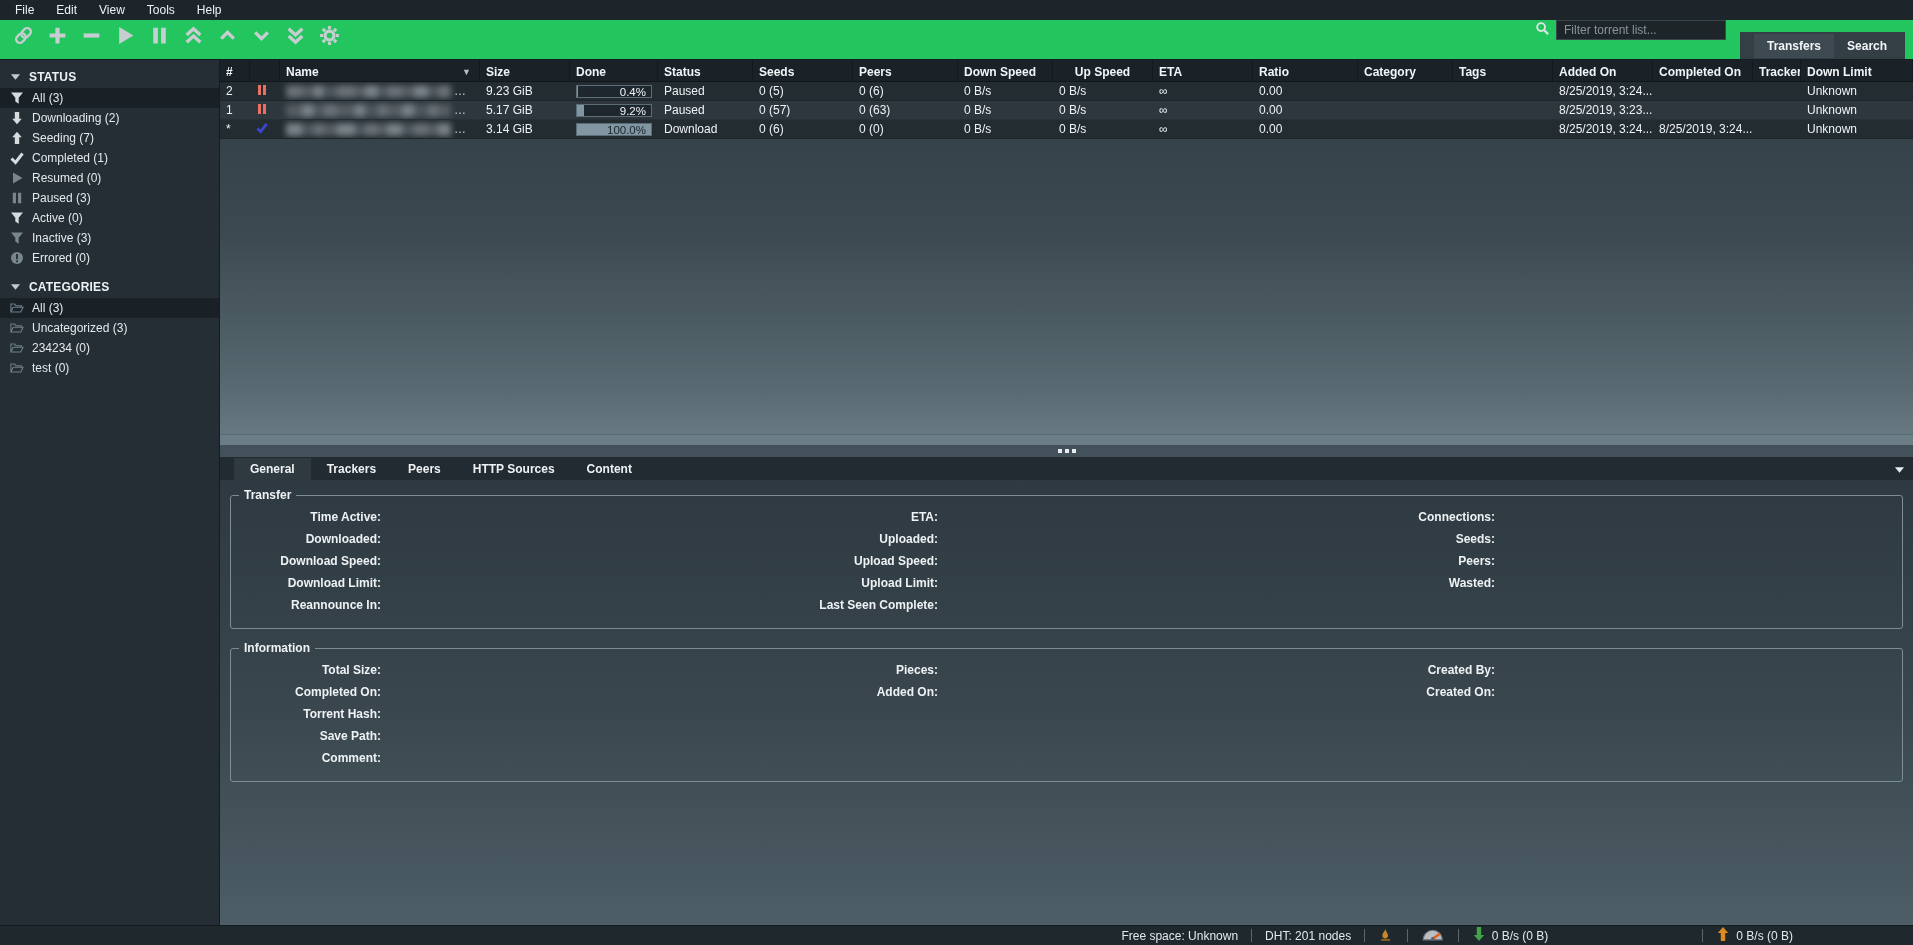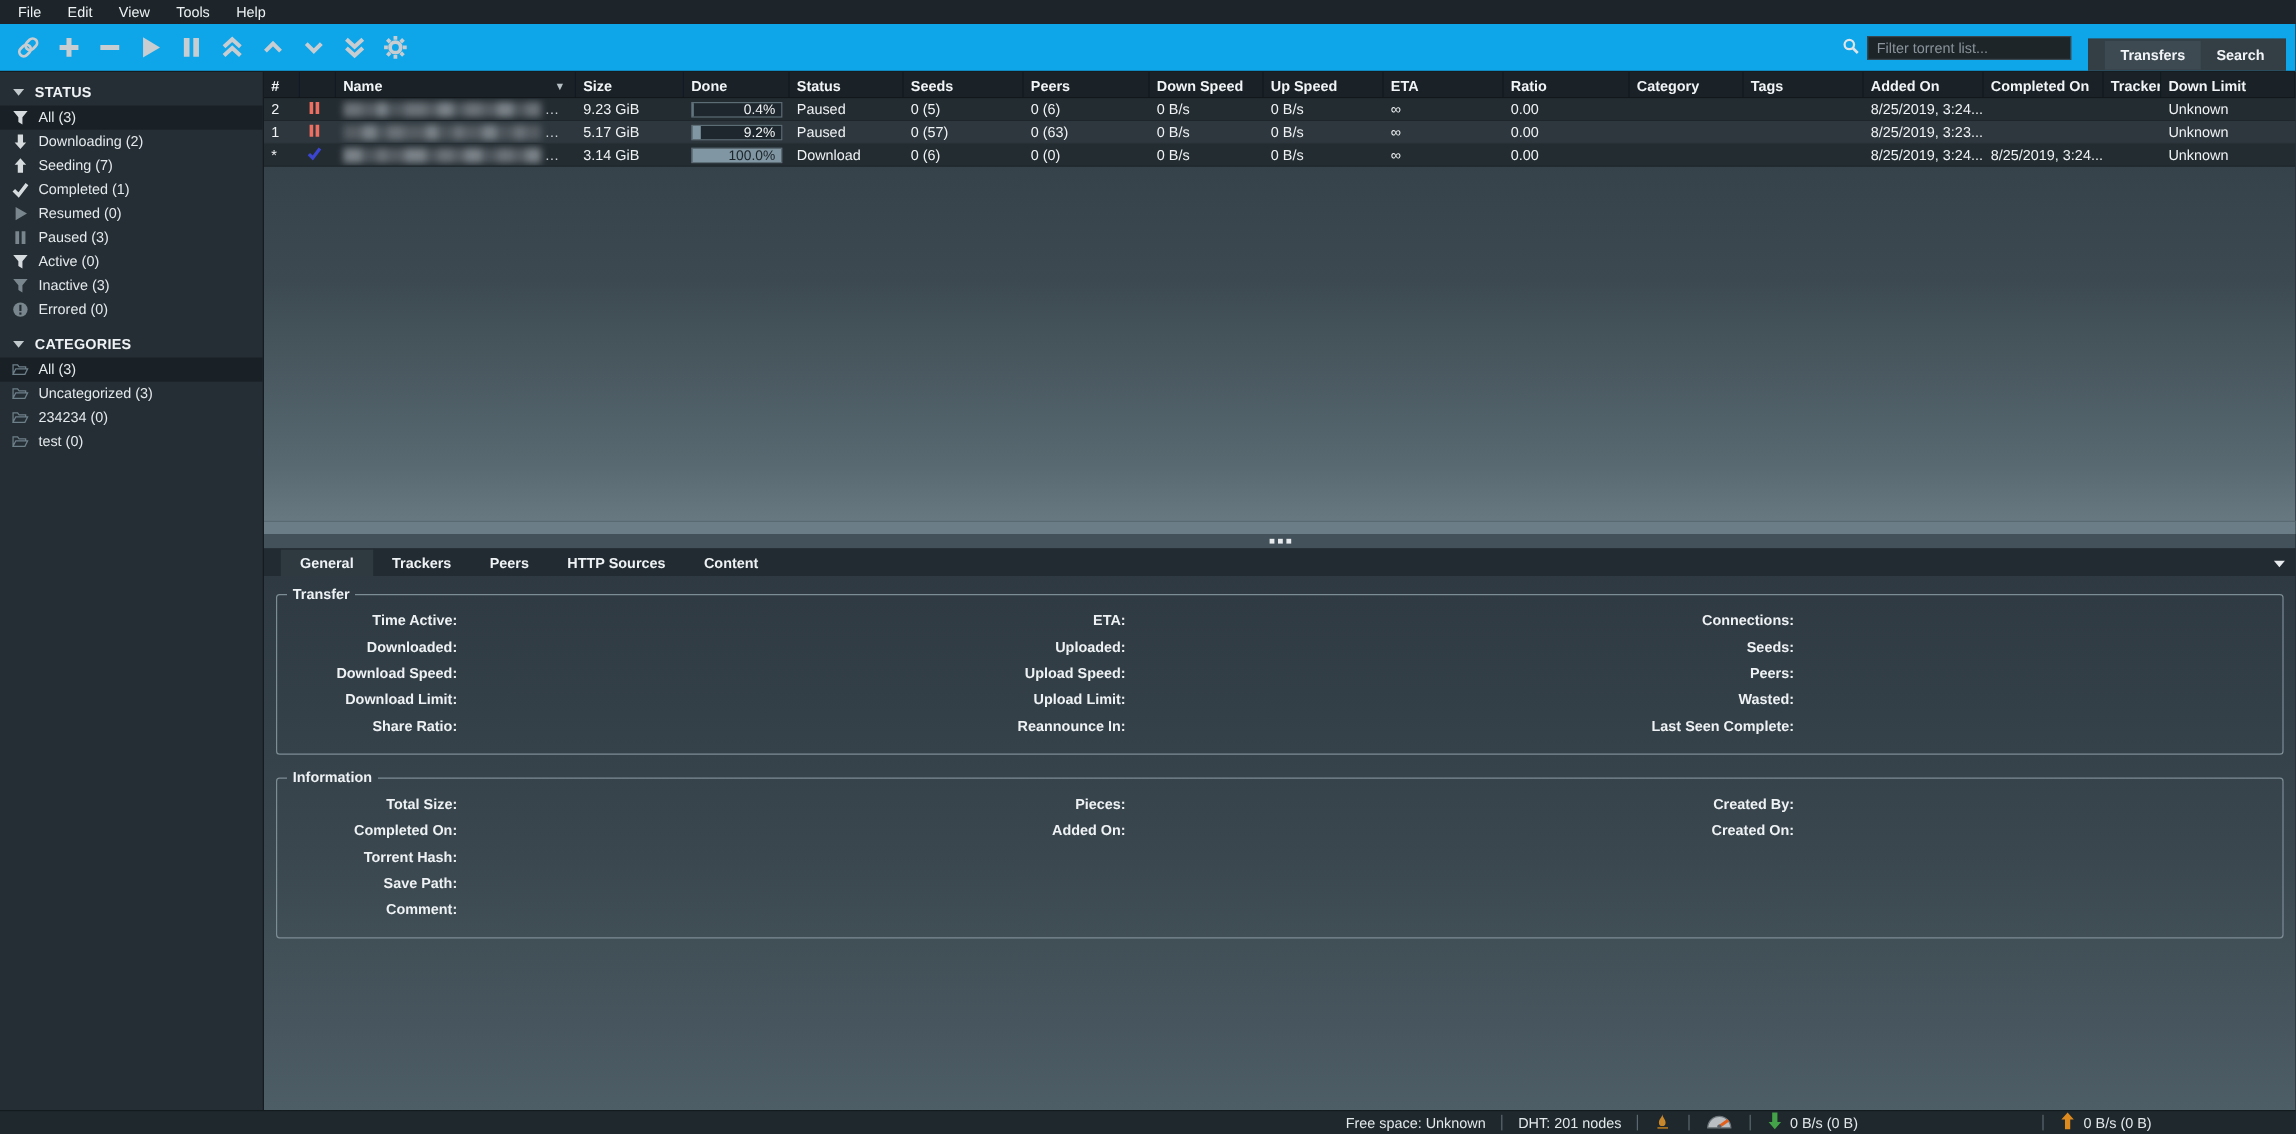--- a/index.html
+++ b/index.html
@@ -4,22 +4,22 @@
 <style>
   * { margin:0; padding:0; box-sizing:border-box; }
   html,body { width:1913px; height:945px; overflow:hidden; background:#232c32;
     font-family:"Liberation Sans", sans-serif; color:#e6ebee; font-size:12px; }
 
   
   .menubar { height:20px; background:#1d252a; display:flex; align-items:center; padding-left:4px; }
   .menu-item { padding:2px 11px; color:#eef2f4; cursor:default; }
 
   
-  .toolbar { height:40px; background:#0ea5e9; border-bottom:1px solid #161d21;
-    display:flex; align-items:center; padding:0 8px; }
+  .toolbar { height:40px; background:#22c55e; border-bottom:1px solid #161d21;
+    display:flex; align-items:flex-start; padding:0 8px; }
   .tb-btn { width:30px; height:30px; display:inline-flex; align-items:center; justify-content:center;
     color:#c7cdd0; margin-right:4px; }
   .tb-btn svg { width:21px; height:21px; }
   .toolbar .spacer { flex:1; }
   .searchbox { display:flex; align-items:center; gap:6px; margin-right:14px; }
   .searchbox .icn svg { width:15px; height:15px; color:#dfe4e7; }
   .searchbox input { width:170px; height:20px; background:#1d2револ529; background:#1d2529; border:1px solid #3a464d;
     color:#cfd5d8; padding:0 7px; font-family:"Liberation Sans", sans-serif; font-size:12px; outline:none; }
   .searchbox input::placeholder { color:#8a949a; }
   .top-tabs { align-self:flex-end; height:27px; background:#333e45; display:flex; align-items:center; padding:0 4px 0 14px; min-width:165px; }
@@ -321,21 +321,21 @@
           </div>
           <div class="th" style="width: 100px;">
             <span>Seeds</span>
           </div>
           <div class="th" style="width: 105px;">
             <span>Peers</span>
           </div>
           <div class="th" style="width: 95px;">
             <span>Down Speed</span>
           </div>
-          <div class="th" style="width: 100px;">
+          <div class="th" style="width: 100px; justify-content: center;">
             <span>Up Speed</span>
           </div>
           <div class="th" style="width: 100px;">
             <span>ETA</span>
           </div>
           <div class="th" style="width: 105px;">
             <span>Ratio</span>
           </div>
           <div class="th" style="width: 95px;">
             <span>Category</span>
@@ -558,24 +558,20 @@
               <div class="fcell">
                 <span class="flabel">Download Limit:</span>
                 <span class="fvalue"></span>
               </div>
               <div class="fcell">
                 <span class="flabel">Upload Limit:</span>
                 <span class="fvalue"></span>
               </div>
               <div class="fcell">
                 <span class="flabel">Wasted:</span>
-                <span class="fvalue"></span>
-              </div>
-              <div class="fcell">
-                <span class="flabel">Share Ratio:</span>
                 <span class="fvalue"></span>
               </div>
               <div class="fcell">
                 <span class="flabel">Reannounce In:</span>
                 <span class="fvalue"></span>
               </div>
               <div class="fcell">
                 <span class="flabel">Last Seen Complete:</span>
                 <span class="fvalue"></span>
               </div>

